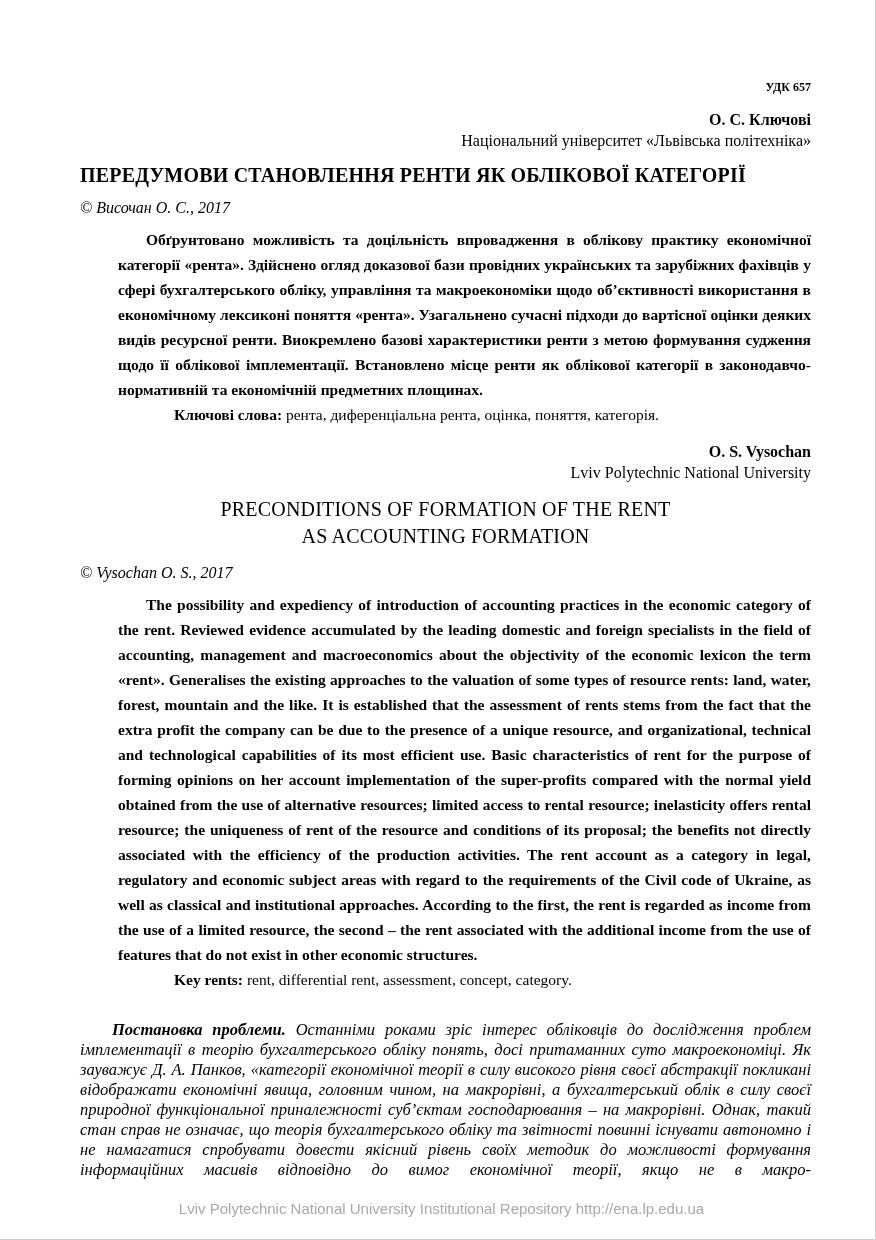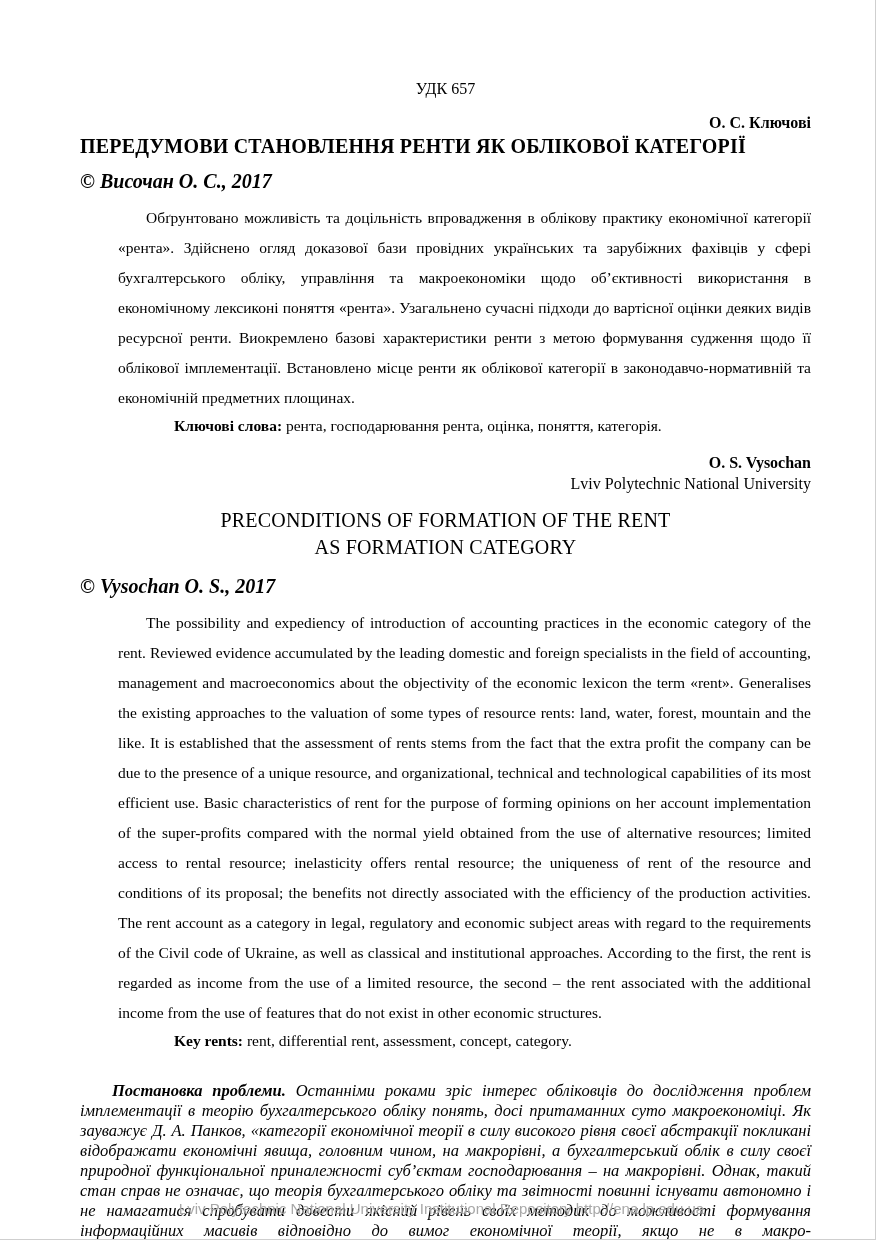--- a/index.html
+++ b/index.html
@@ -17,34 +17,34 @@
   }
   .content {
     position: absolute;
     top: 80px;
     left: 80px;
     right: 64px;
   }
   .right { text-align: right; }
 
   .udc {
-    font-size: 16px; font-weight: normal; margin-bottom: 16px; text-align: center;
+    font-size: 12px; font-weight: bold; margin-bottom: 16px;
   }
   .author-line { font-size: 16px; font-weight: bold; margin-bottom: 3px; }
   .affil-line  { font-size: 16px; margin-bottom: 14px; }
 
   .title-uk {
     font-size: 20px; font-weight: bold; text-align: left;
     letter-spacing: 0.2px; margin-bottom: 12px;
   }
   .copyright {
-    font-size: 20px; font-style: italic; margin-bottom: 10px; font-weight: bold;
+    font-size: 16px; font-style: italic; margin-bottom: 10px;
   }
   .abstract {
-    font-size: 15.5px; font-weight: normal; line-height: 30px;
+    font-size: 15.5px; font-weight: bold; line-height: 25px;
     text-align: justify; padding-left: 38px; text-indent: 28px;
     margin: 0 0 0 0;
   }
   .keywords-line {
     font-size: 15.5px; line-height: 25px;
     padding-left: 38px; text-indent: 28px; text-align: justify;
   }
   .keywords-line .kw-label { font-weight: bold; margin-left: 28px; }
 
   .block-gap-sm { height: 16px; }
@@ -72,40 +72,41 @@
 </head>
 <body>
 
 <div class="page">
   <div class="content">
 
     <div class="udc right">УДК 657</div>
 
     <div class="author-line right">О. С. Ключові</div>
 
+    <div class="affil-line right">Національний університет «Львівська політехніка»</div>
 
     <div class="title-uk">ПЕРЕДУМОВИ СТАНОВЛЕННЯ РЕНТИ ЯК ОБЛІКОВОЇ КАТЕГОРІЇ</div>
 
     <div class="copyright">© Височан О. С., 2017</div>
 
     <p class="abstract">Обґрунтовано можливість та доцільність впровадження в облікову практику економічної категорії «рента». Здійснено огляд доказової бази провідних українських та зарубіжних фахівців у сфері бухгалтерського обліку, управління та макроекономіки щодо об’єктивності використання в економічному лексиконі поняття «рента». Узагальнено сучасні підходи до вартісної оцінки деяких видів ресурсної ренти. Виокремлено базові характеристики ренти з метою формування судження щодо її облікової імплементації. Встановлено місце ренти як облікової категорії в законодавчо-нормативній та економічній предметних площинах.</p>
 
     <div class="keywords-line">
-      <span class="kw-label">Ключові слова:</span><span> рента, господарювання рента, оцінка, поняття, категорія.</span>
+      <span class="kw-label">Ключові слова:</span><span> рента, диференціальна рента, оцінка, поняття, категорія.</span>
     </div>
 
     <div class="block-gap-sm"></div>
 
     <div class="author-line right">O. S. Vysochan</div>
 
     <div class="affil-line right">Lviv Polytechnic National University</div>
 
     <div class="title-en">
       <div>PRECONDITIONS OF FORMATION OF THE RENT</div>
-      <div>AS FORMATION CATEGORY</div>
+      <div>AS ACCOUNTING FORMATION</div>
     </div>
 
     <div class="copyright">© Vysochan O. S., 2017</div>
 
     <p class="abstract">The possibility and expediency of introduction of accounting practices in the economic category of the rent. Reviewed evidence accumulated by the leading domestic and foreign specialists in the field of accounting, management and macroeconomics about the objectivity of the economic lexicon the term «rent». Generalises the existing approaches to the valuation of some types of resource rents: land, water, forest, mountain and the like. It is established that the assessment of rents stems from the fact that the extra profit the company can be due to the presence of a unique resource, and organizational, technical and technological capabilities of its most efficient use. Basic characteristics of rent for the purpose of forming opinions on her account implementation of the super-profits compared with the normal yield obtained from the use of alternative resources; limited access to rental resource; inelasticity offers rental resource; the uniqueness of rent of the resource and conditions of its proposal; the benefits not directly associated with the efficiency of the production activities. The rent account as a category in legal, regulatory and economic subject areas with regard to the requirements of the Civil code of Ukraine, as well as classical and institutional approaches. According to the first, the rent is regarded as income from the use of a limited resource, the second – the rent associated with the additional income from the use of features that do not exist in other economic structures.</p>
 
     <div class="keywords-line">
       <span class="kw-label">Key rents:</span><span> rent, differential rent, assessment, concept, category.</span>
     </div>
 

